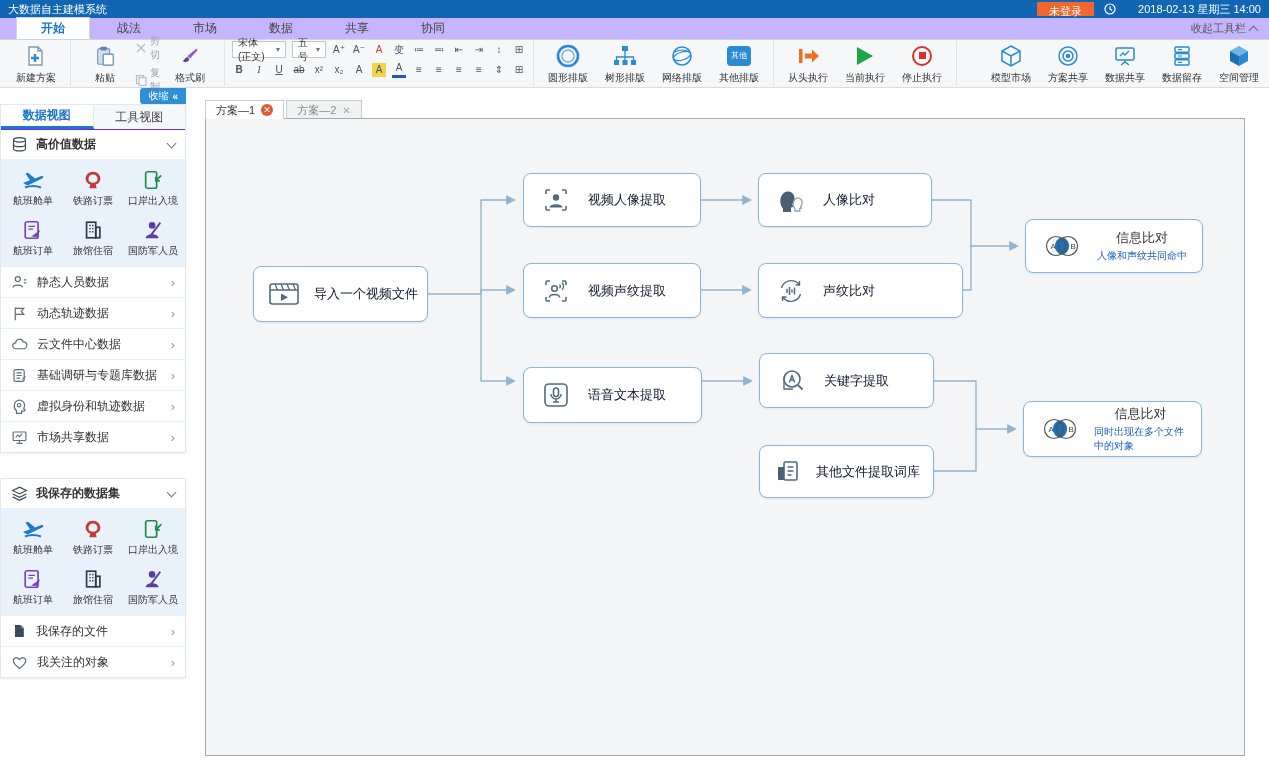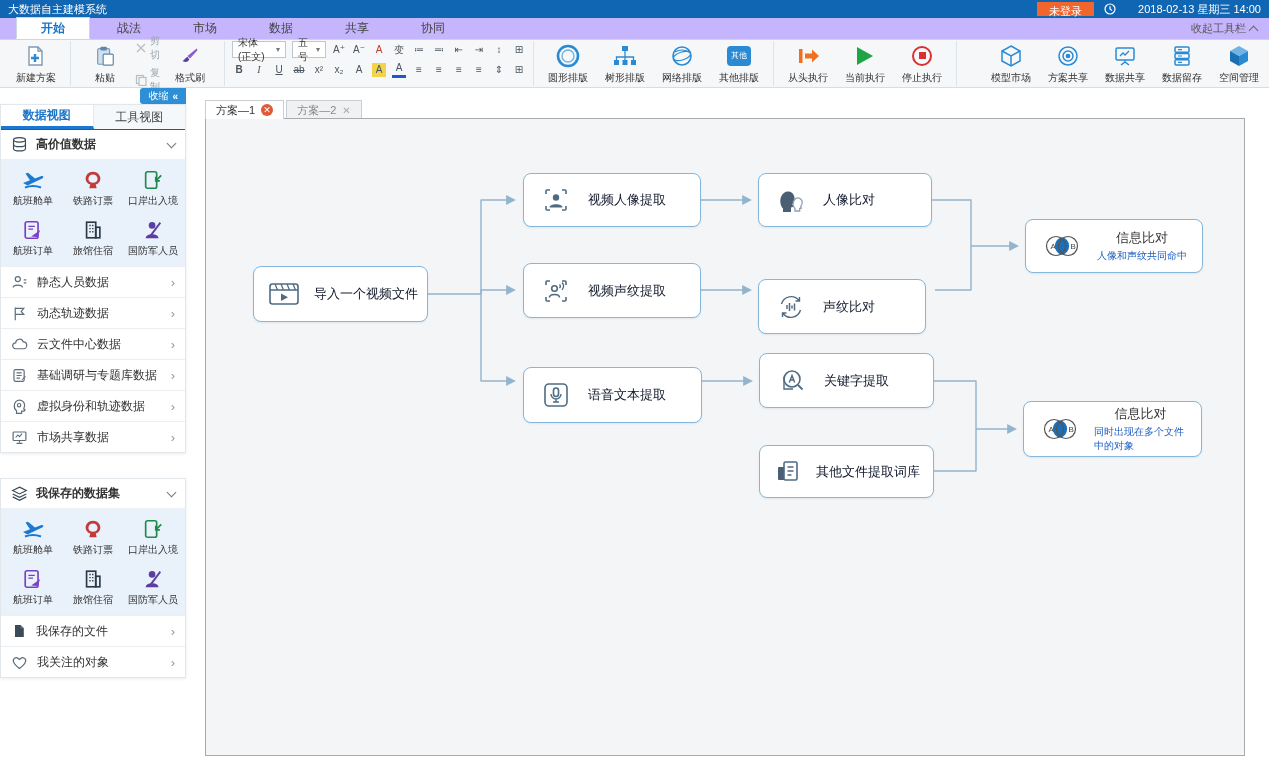--- a/index.html
+++ b/index.html
@@ -633,21 +633,21 @@
     <span class="nicon">
         <svg width="28" height="28" viewBox="0 0 28 28" fill="none" stroke="#4f6b82" stroke-width="1.6">
           <path d="M4 8 V5 a1 1 0 0 1 1-1 h3 M20 4 h3 a1 1 0 0 1 1 1 v3 M4 20 v3 a1 1 0 0 0 1 1 h3 M24 20 v3 a1 1 0 0 1 -1 1 h-3"></path>
           <circle cx="12.5" cy="11.5" r="2.8"></circle>
           <path d="M7.5 20.5 c0-4 10-4 10 0"></path>
           <path d="M17.5 7.5 q1.8 1.8 0 3.6 M20 5.5 q3.2 3.5 0 7.4" stroke-width="1.3"></path>
         </svg>
       </span>
     <span class="nlabel">视频声纹提取</span>
   </div>
-  <div class="node" style="left:552px;top:160px;width:168px;height:55px">
+  <div class="node" style="left:552px;top:144px;width:205px;height:55px">
     <span class="nicon">
         <svg width="28" height="28" viewBox="0 0 28 28" fill="none" stroke="#4f6b82" stroke-width="1.6">
           <path d="M4.5 11 a10 10 0 0 1 17.5 -3.5 M22.5 4 v4 h-4" stroke-width="1.4"></path>
           <path d="M23.5 17 a10 10 0 0 1 -17.5 3.5 M5.5 24 v-4 h4" stroke-width="1.4"></path>
           <path d="M10 12 v4 M12.5 10 v8 M15 12.5 v3 M17.5 10.5 v7" stroke-width="1.5"></path>
         </svg>
       </span>
     <span class="nlabel">声纹比对</span>
   </div>
 

